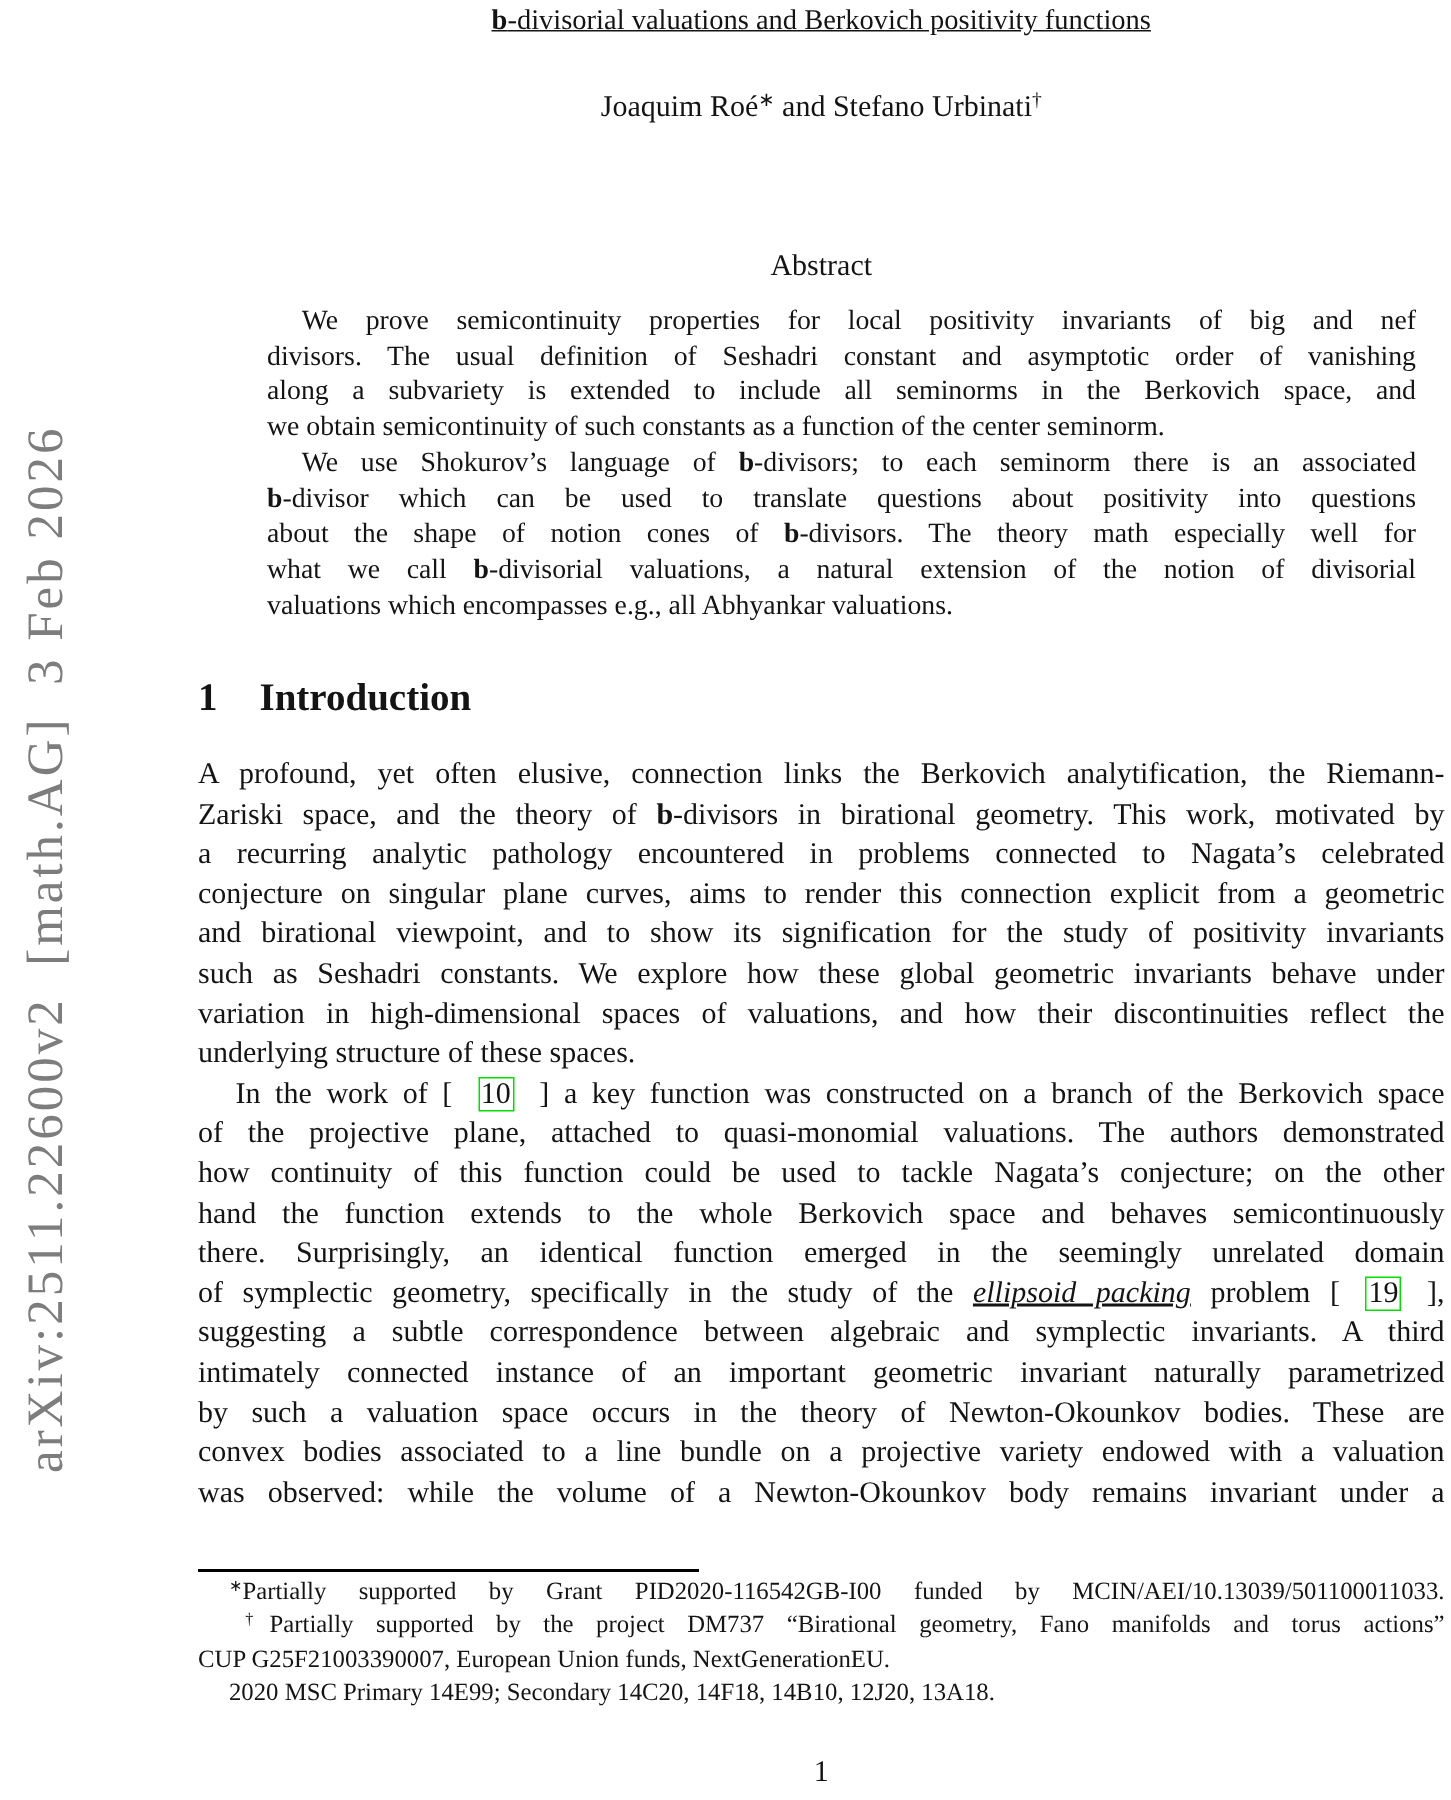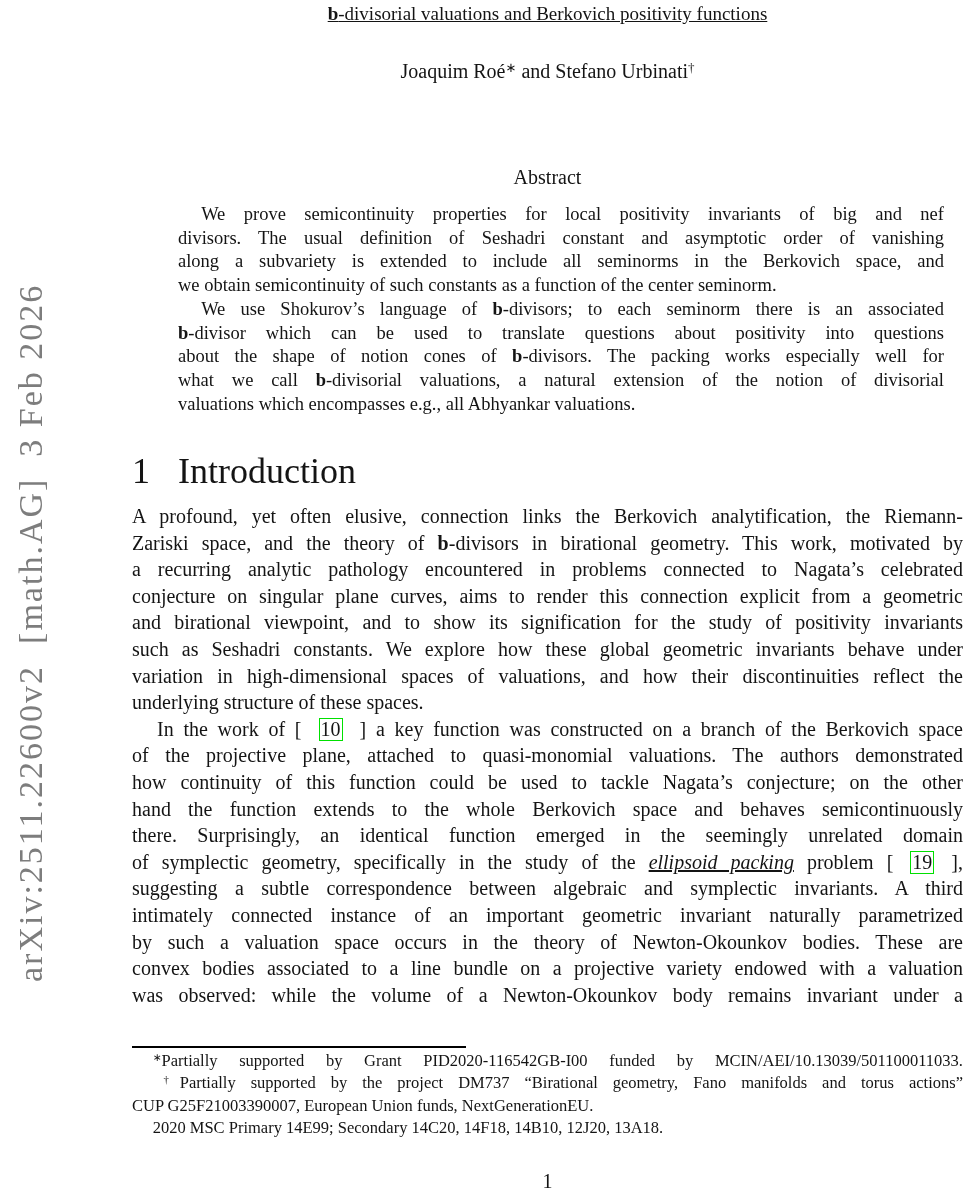--- a/index.html
+++ b/index.html
@@ -33,21 +33,21 @@
   .abstract-heading{
     position:absolute;top:166px;left:132px;width:831px;
     text-align:center;font-weight:normal;font-size:20px;
   }
   .abstract-body{
     position:absolute;top:203px;left:150px;width:766px;
     font-size:18.5px;line-height:23.7px;margin-left:28px;
   }
   .section-heading{
     position:absolute;top:450px;left:132px;width:831px;
-    font-weight:normal;font-size:36px;
+    font-weight:bold;font-size:26px;
   }
   .sec-num{margin-right:28px;}
   .intro-body{
     position:absolute;top:503px;left:132px;width:831px;
     font-size:20px;line-height:26.6px;
   }
   .footnote-rule{
     position:absolute;top:1046px;left:132px;width:334px;
     border-top:2px solid #000;
   }
@@ -98,21 +98,21 @@
   <div class="abstract-body">
       <div>
         <div class="line"><span class="indent"></span><span>We prove semicontinuity properties for local positivity invariants of big and nef</span></div>
         <div class="line"><span>divisors. The usual definition of Seshadri constant and asymptotic order of vanishing</span></div>
         <div class="line"><span>along a subvariety is extended to include all seminorms in the Berkovich space, and</span></div>
         <div class="line lastline"><span>we obtain semicontinuity of such constants as a function of the center seminorm.</span></div>
       </div>
       <div>
         <div class="line"><span class="indent"></span><span>We use Shokurov’s language of </span><span class="bseg">b</span><span>-divisors; to each seminorm there is an associated</span></div>
         <div class="line"><span class="bseg">b</span><span>-divisor which can be used to translate questions about positivity into questions</span></div>
-        <div class="line"><span>about the shape of notion cones of </span><span class="bseg">b</span><span>-divisors. The packing works especially well for</span></div>
+        <div class="line"><span>about the shape of notion cones of </span><span class="bseg">b</span><span>-divisors. The theory math especially well for</span></div>
         <div class="line"><span>what we call </span><span class="bseg">b</span><span>-divisorial valuations, a natural extension of the notion of divisorial</span></div>
         <div class="line lastline"><span>valuations which encompasses e.g., all Abhyankar valuations.</span></div>
       </div>
     </div>
 
   <div class="section-heading">
     <span class="sec-num">1</span><span>Introduction</span>
   </div>
 
   <div class="intro-body">

